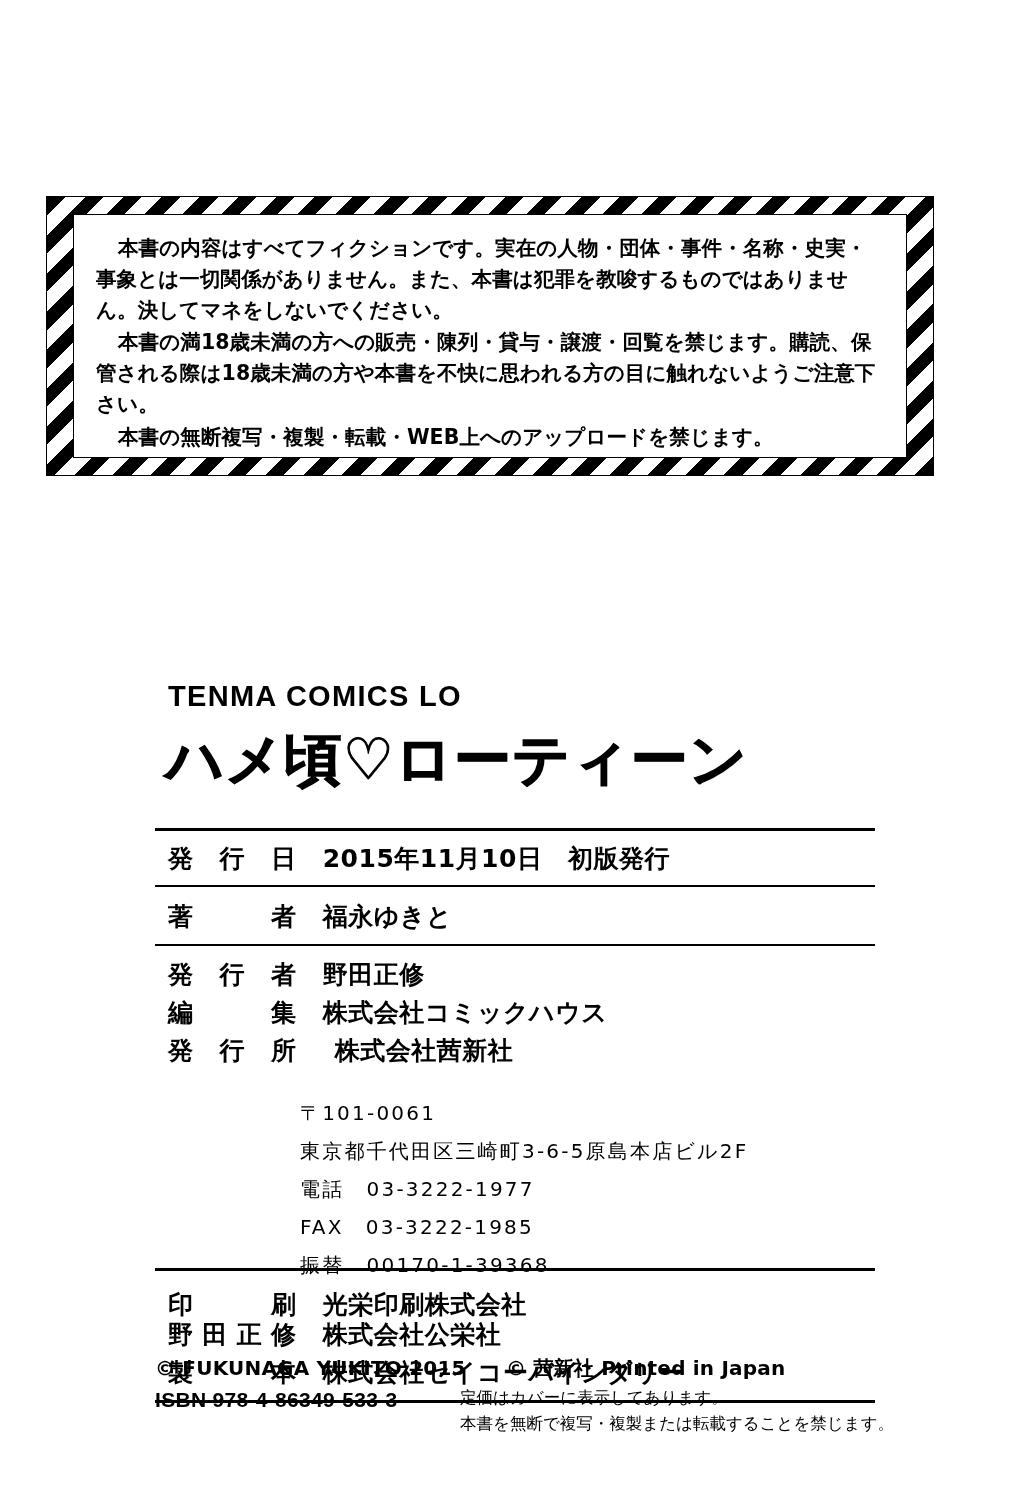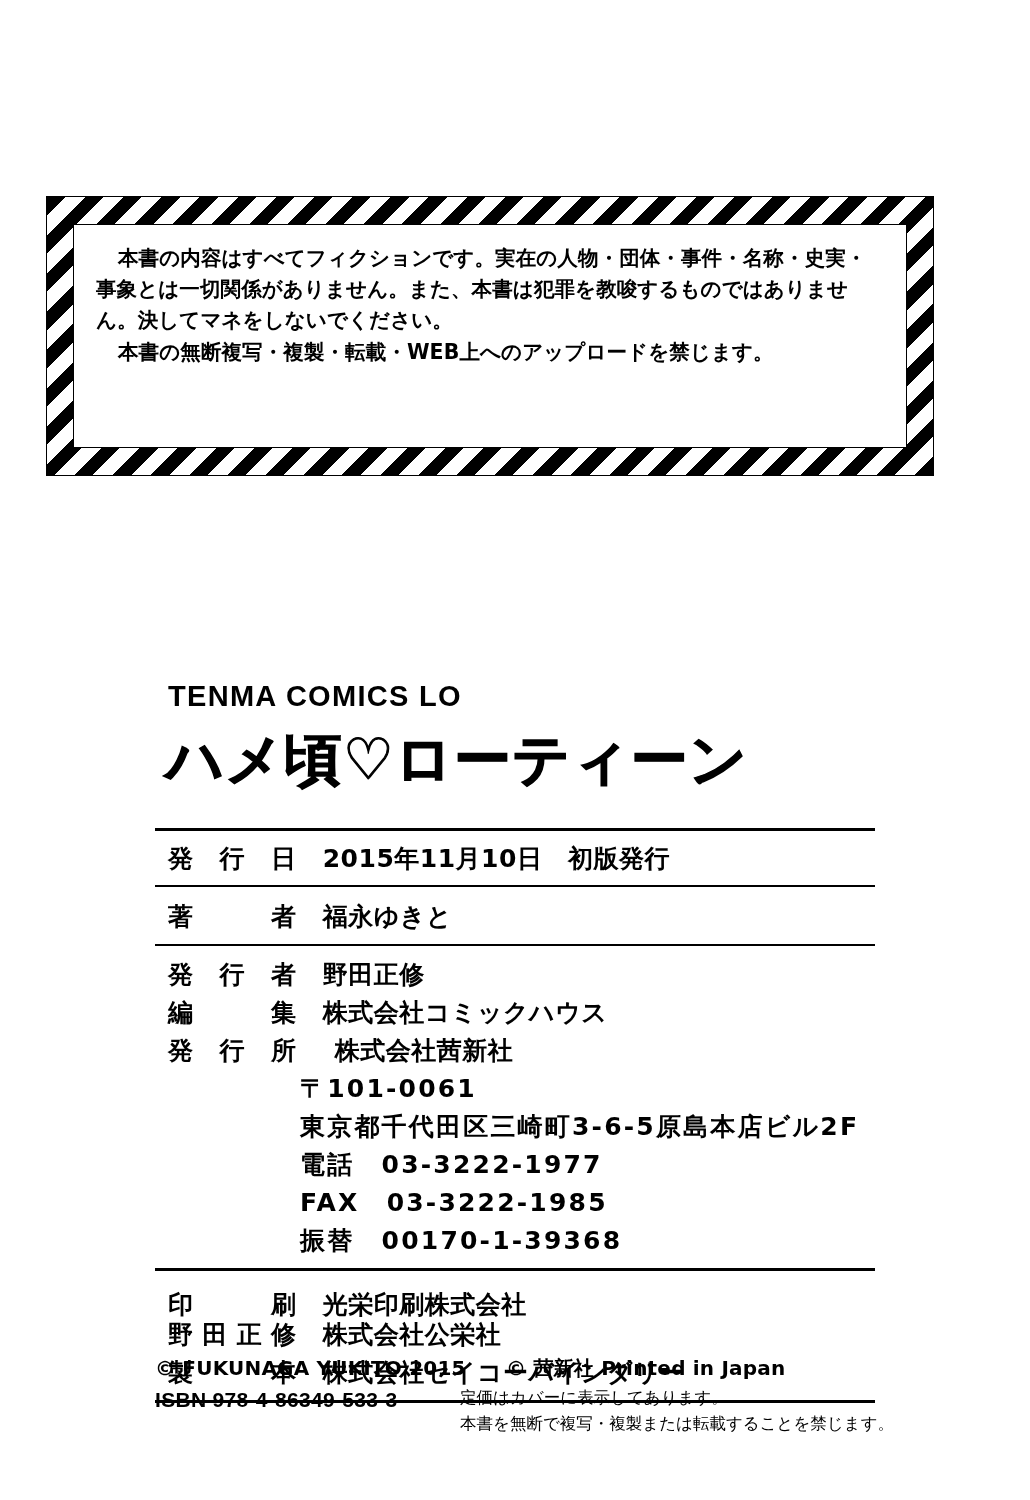--- a/index.html
+++ b/index.html
@@ -25,21 +25,21 @@
     height: 280px;
     box-sizing: border-box;
     background:
       repeating-linear-gradient(
         -45deg,
         #000000 0px,
         #000000 13px,
         #ffffff 13px,
         #ffffff 27px
       );
-    padding: 27px 26px;
+    padding: 17px 26px;
     border: 1px solid #000;
   }
   .notice-inner {
     background: #ffffff;
     width: 100%;
     height: 100%;
     box-sizing: border-box;
     padding: 18px 26px 14px 22px;
     border: 1px solid #000;
   }
@@ -103,25 +103,26 @@
     font-size: 25px;
   }
   .row .val {
     display: inline-block;
     font-size: 25px;
     letter-spacing: 0.5px;
   }
   .indent-val {
     position: absolute;
     font-family: "DejaVu Sans", "Liberation Sans", sans-serif;
-    font-weight: bold;
-    font-size: 25px;
+    font-weight: normal;
+    font-size: 20px;
     left: 300px;
     white-space: nowrap;
     letter-spacing: 2.2px;
+    margin-top: 28px;
   }
 
   
   .footer {
     position: absolute;
     left: 155px;
     top: 1355px;
     width: 740px;
   }
   .copyright-line {
@@ -151,20 +152,21 @@
   .akaneshinsha {
     font-family: "DejaVu Sans", "Liberation Sans", sans-serif;
   }
 </style>
 </head>
 <body>
 
 <div class="notice-wrap">
   <div class="notice-inner">
     <p class="notice-p">本書の内容はすべてフィクションです。実在の人物・団体・事件・名称・史実・事象とは一切関係がありません。また、本書は犯罪を教唆するものではありません。決してマネをしないでください。</p>
+    <p class="notice-p">本書の満18歳未満の方への販売・陳列・貸与・譲渡・回覧を禁じます。購読、保管される際は18歳未満の方や本書を不快に思われる方の目に触れないようご注意下さい。</p>
     <p class="notice-p">本書の無断複写・複製・転載・WEB上へのアップロードを禁じます。</p>
   </div>
 </div>
 
 <div class="colophon">
 
   <div class="imprint">TENMA COMICS LO</div>
   <div class="book-title">ハメ頃♡ローティーン</div>
 
   <div class="rule" style="top:168px;"></div>

